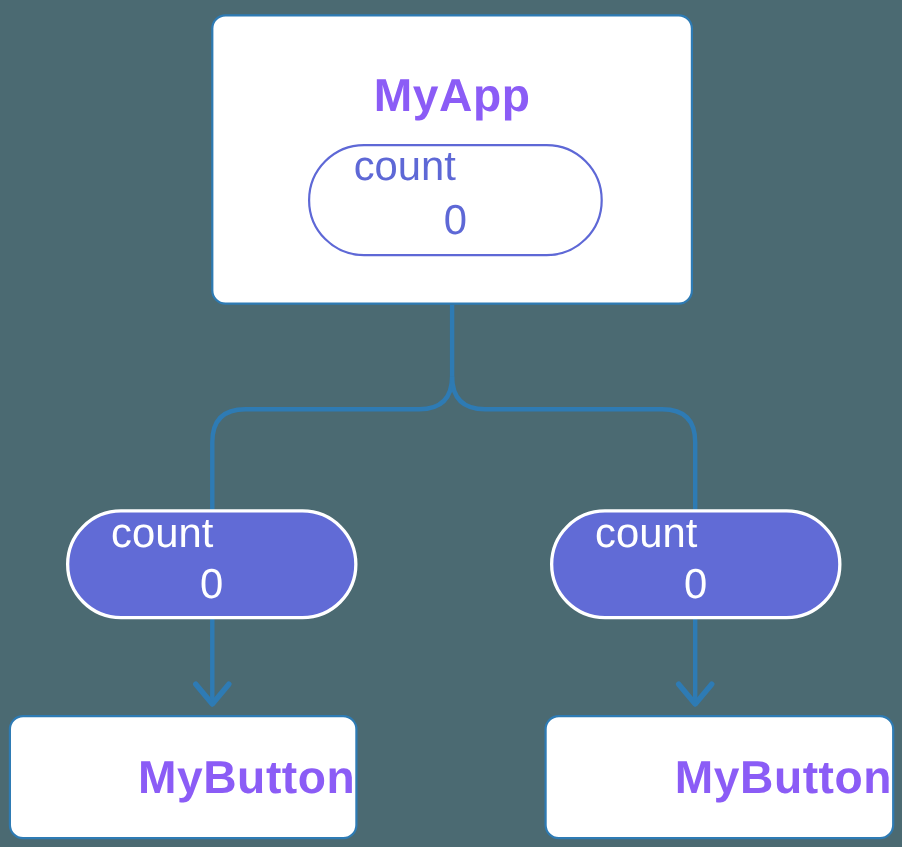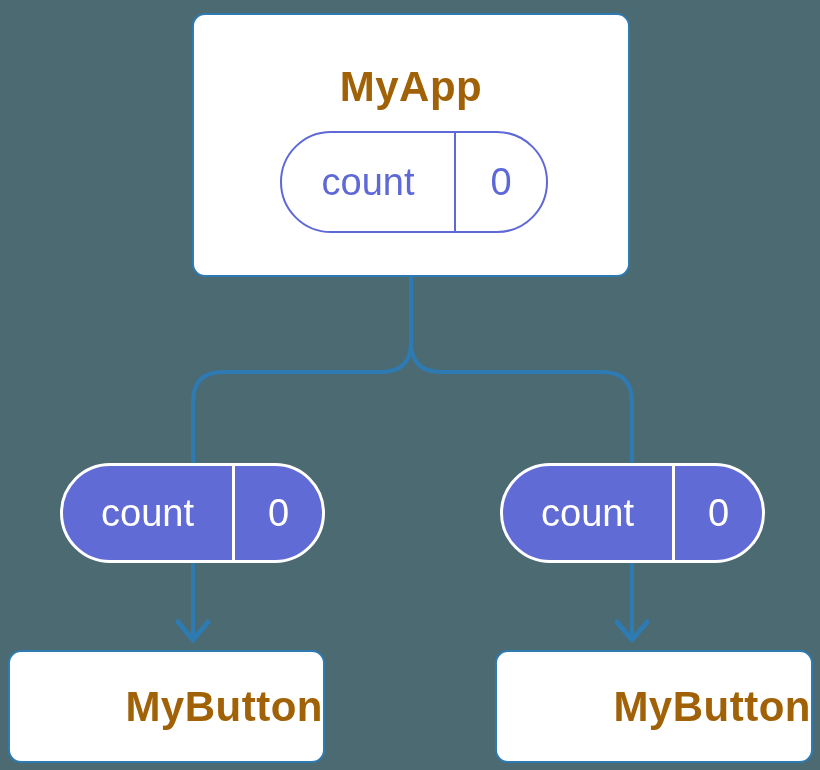--- a/index.html
+++ b/index.html
@@ -37,21 +37,21 @@
   }
   .node-box.leaf-left {
     left: 8px; top: 650px;
     width: 317px; height: 113px;
   }
   .node-box.leaf-right {
     left: 495px; top: 650px;
     width: 318px; height: 113px;
   }
   .node-title {
-    color: #a16207;
+    color: #8b5cf6;
     font-size: 42px;
     font-weight: 600;
     letter-spacing: 0.5px;
     text-align: center;
     line-height: 1;
   }
   .root .node-title {
     position: absolute;
     left: 0; right: 0;
     top: 51px;
@@ -65,20 +65,21 @@
     text-align: right;
   }
   .pill {
     position: absolute;
     display: flex;
     align-items: stretch;
     box-sizing: border-box;
     border-radius: 60px;
     overflow: hidden;
     z-index: 3;
+    flex-direction: column;
   }
   .pill .cell {
     display: flex;
     align-items: center;
     justify-content: center;
     font-size: 38px;
     line-height: 1;
   }
   .pill .cell.key { width: 172px; }
   .pill .cell.val { flex: 1; }

